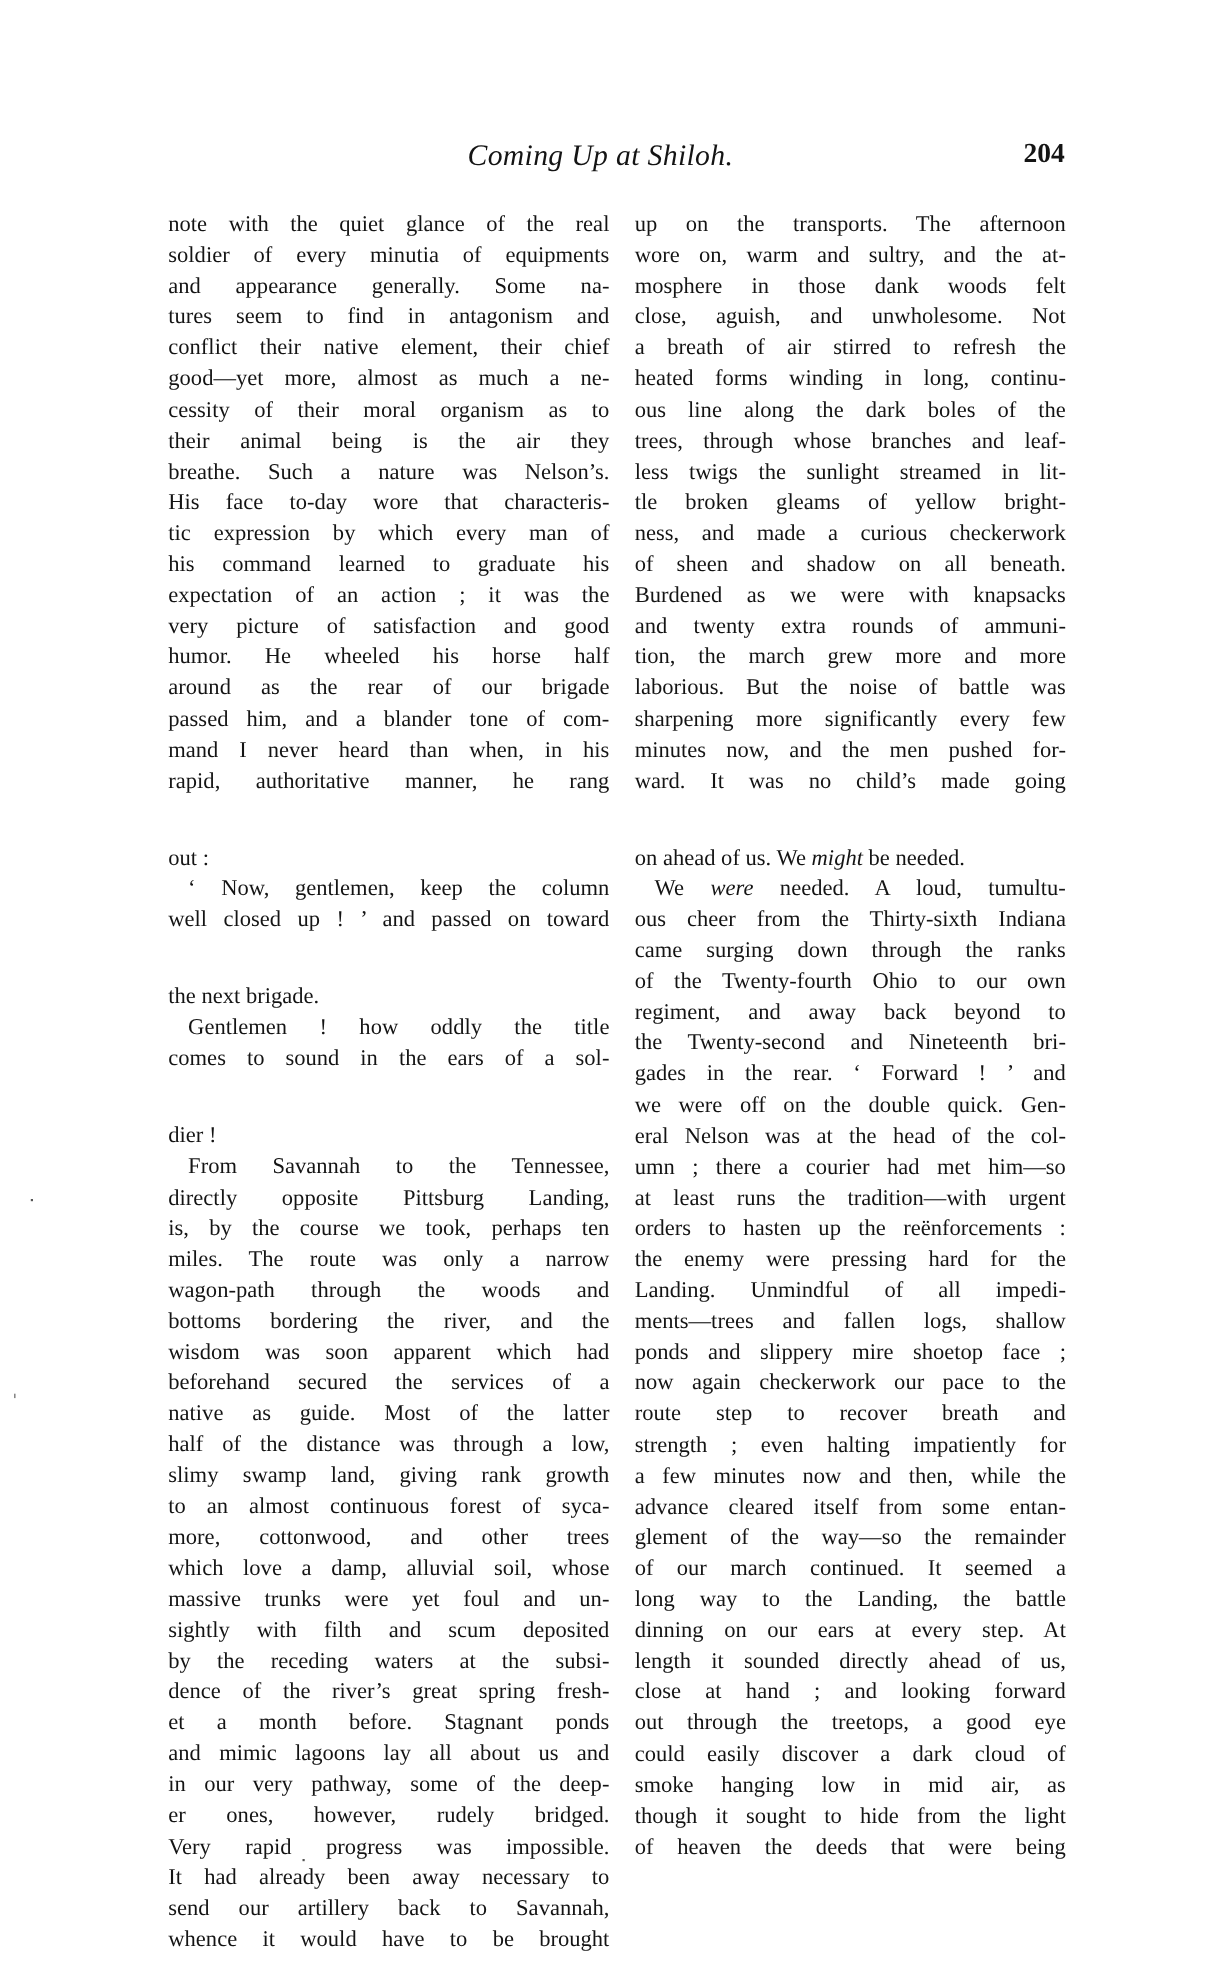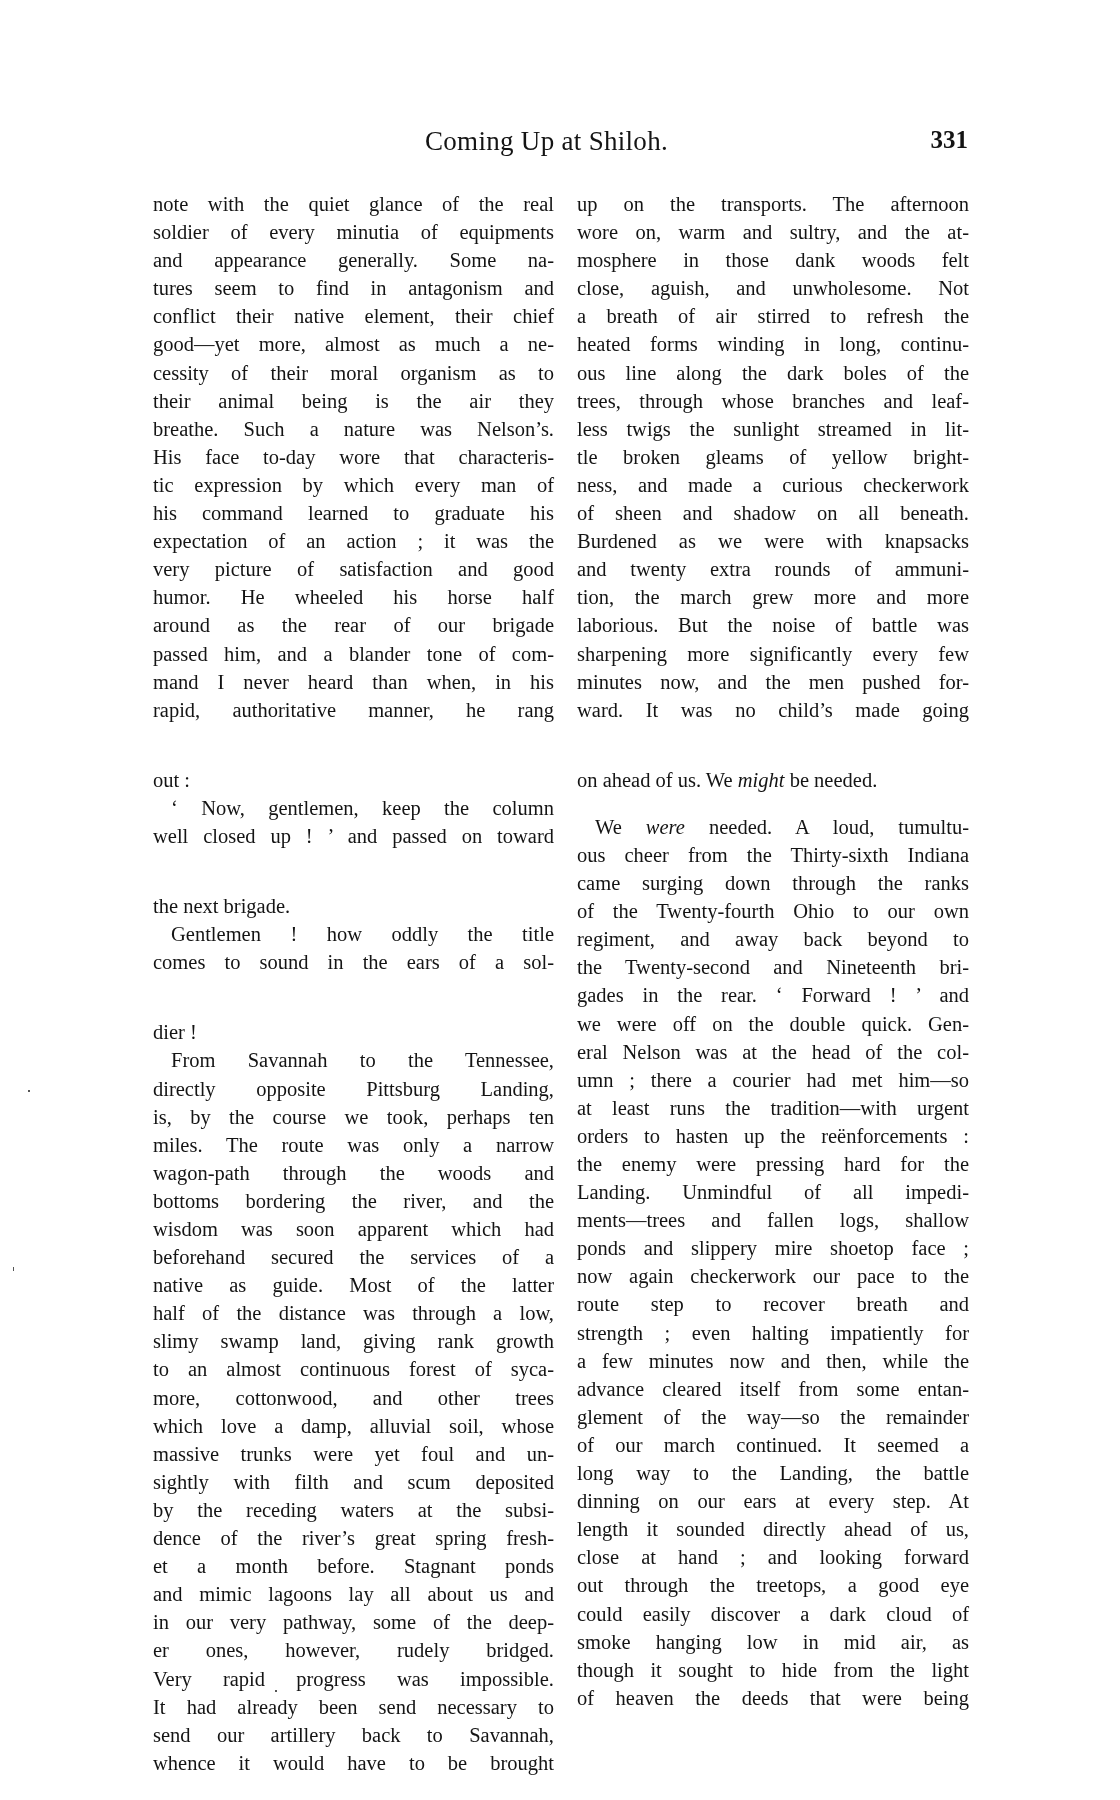--- a/index.html
+++ b/index.html
@@ -1,36 +1,36 @@
 <!DOCTYPE html>
 <html><head>
 <meta charset="utf-8">
 <style>
   html, body { margin: 0; padding: 0; background: #ffffff; }
   body { width: 1120px; height: 1800px; position: relative; overflow: hidden;
          font-family: "Liberation Serif", "DejaVu Serif", serif; color: #141414; }
   .header { position: absolute; top: 126px; left: 153px; width: 815px; height: 36px; }
-  .running-title { position: absolute; left: 272px; top: 0; font-size: 27px; letter-spacing: 0.3px; }
+  .running-title { position: absolute; left: 272px; top: 0; font-style: italic; font-size: 27px; letter-spacing: 0.3px; }
   .page-number { position: absolute; right: 0; top: 0; font-size: 25px; font-weight: bold; }
   .column { position: absolute; top: 190px; }
   .col-left { left: 153px; width: 401px; }
   .col-right { left: 577px; width: 392px; }
   .line { display: block; height: 28.1px; line-height: 28.1px; font-size: 20.5px; white-space: nowrap;
           text-align: justify; text-align-last: justify; overflow: visible; }
   .line.end { text-align-last: left; margin-top: 42px; }
   .line.indent { padding-left: 18px; }
   .line em { font-style: italic; }
   .speck { position: absolute; width: 2px; height: 2px; background: #555; }
 </style>
 </head>
 <body>
 
 <div class="header">
   <span class="running-title">Coming Up at Shiloh.</span>
-  <span class="page-number">331</span>
+  <span class="page-number">204</span>
 </div>
 
 <div class="column col-left" id="col-left">
     <div class="line">note with the quiet glance of the real</div>
     <div class="line">soldier of every minutia of equipments</div>
     <div class="line">and appearance generally. Some na-</div>
     <div class="line">tures seem to find in antagonism and</div>
     <div class="line">conflict their native element, their chief</div>
     <div class="line">good—yet more, almost as much a ne-</div>
     <div class="line">cessity of their moral organism as to</div>
@@ -69,21 +69,21 @@
     <div class="line">which love a damp, alluvial soil, whose</div>
     <div class="line">massive trunks were yet foul and un-</div>
     <div class="line">sightly with filth and scum deposited</div>
     <div class="line">by the receding waters at the subsi-</div>
     <div class="line">dence of the river’s great spring fresh-</div>
     <div class="line">et a month before. Stagnant ponds</div>
     <div class="line">and mimic lagoons lay all about us and</div>
     <div class="line">in our very pathway, some of the deep-</div>
     <div class="line">er ones, however, rudely bridged.</div>
     <div class="line">Very rapid progress was impossible.</div>
-    <div class="line">It had already been send necessary to</div>
+    <div class="line">It had already been away necessary to</div>
     <div class="line">send our artillery back to Savannah,</div>
     <div class="line">whence it would have to be brought</div>
   </div>
 <div class="column col-right" id="col-right">
     <div class="line">up on the transports. The afternoon</div>
     <div class="line">wore on, warm and sultry, and the at-</div>
     <div class="line">mosphere in those dank woods felt</div>
     <div class="line">close, aguish, and unwholesome. Not</div>
     <div class="line">a breath of air stirred to refresh the</div>
     <div class="line">heated forms winding in long, continu-</div>
@@ -94,21 +94,21 @@
     <div class="line">ness, and made a curious checkerwork</div>
     <div class="line">of sheen and shadow on all beneath.</div>
     <div class="line">Burdened as we were with knapsacks</div>
     <div class="line">and twenty extra rounds of ammuni-</div>
     <div class="line">tion, the march grew more and more</div>
     <div class="line">laborious. But the noise of battle was</div>
     <div class="line">sharpening more significantly every few</div>
     <div class="line">minutes now, and the men pushed for-</div>
     <div class="line">ward. It was no child’s made going</div>
     <div class="line end" style="white-space: pre;"><span>on ahead of us. We </span><em>might</em><span> be needed.</span></div>
-    <div class="line indent" style="white-space: pre; margin-top: 19px;"><span>We </span><em>were</em><span> needed. A loud, tumultu-</span></div>
+    <div class="line indent" style="white-space: pre;"><span>We </span><em>were</em><span> needed. A loud, tumultu-</span></div>
     <div class="line">ous cheer from the Thirty-sixth Indiana</div>
     <div class="line">came surging down through the ranks</div>
     <div class="line">of the Twenty-fourth Ohio to our own</div>
     <div class="line">regiment, and away back beyond to</div>
     <div class="line">the Twenty-second and Nineteenth bri-</div>
     <div class="line">gades in the rear. ‘ Forward ! ’ and</div>
     <div class="line">we were off on the double quick. Gen-</div>
     <div class="line">eral Nelson was at the head of the col-</div>
     <div class="line">umn ; there a courier had met him—so</div>
     <div class="line">at least runs the tradition—with urgent</div>

